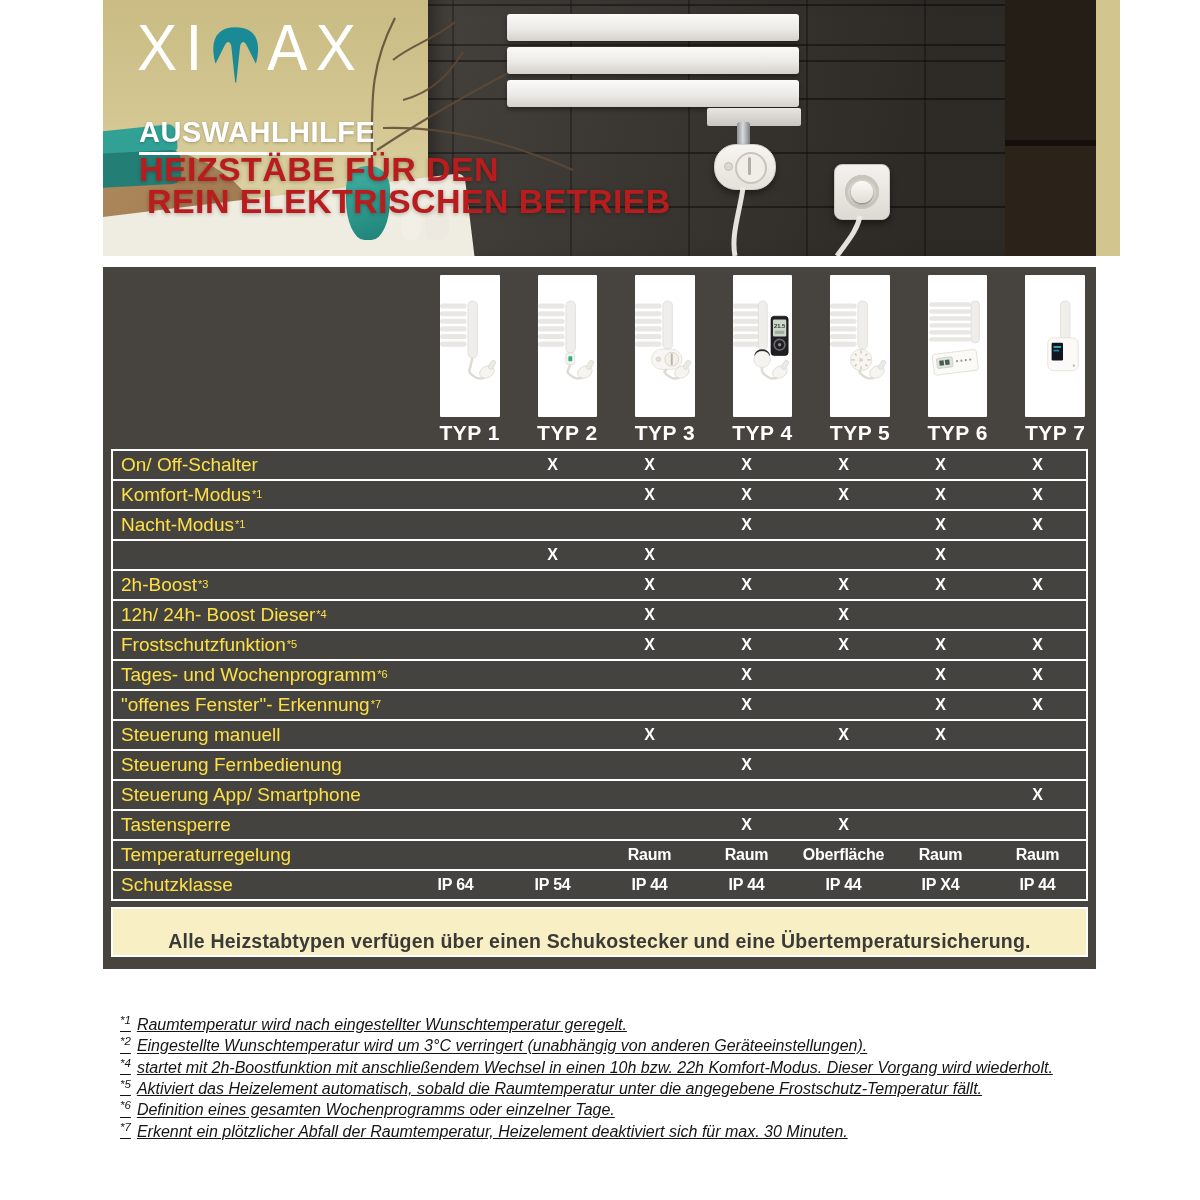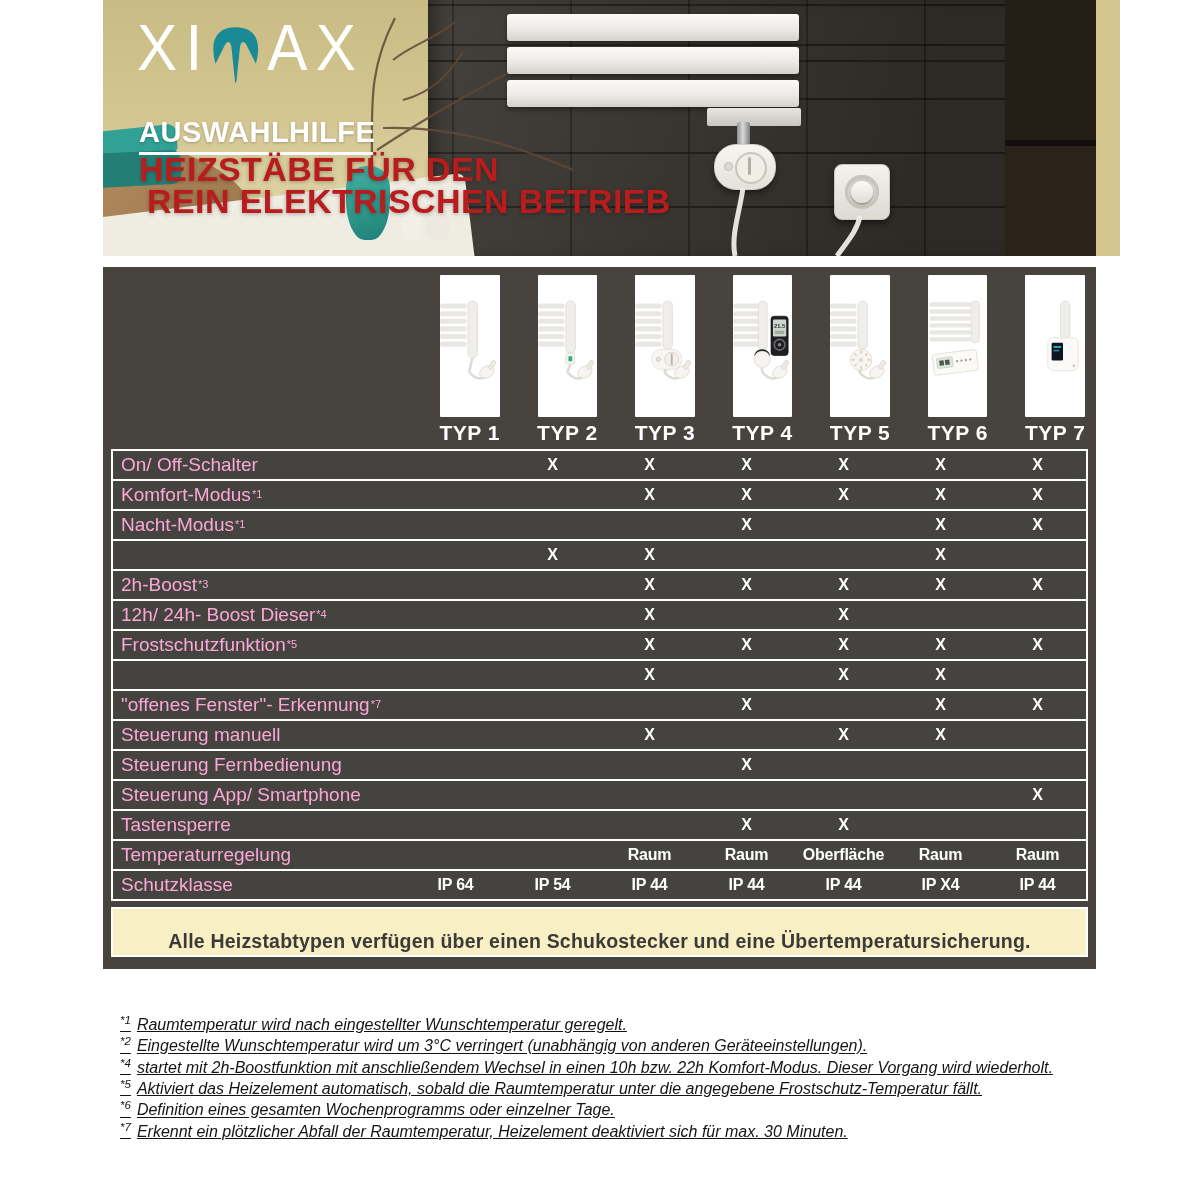--- a/index.html
+++ b/index.html
@@ -71,21 +71,21 @@
 
   
   .panel{position:absolute;left:0;top:267px;width:993px;background:#474440;padding:8px 8px 12px 8px;box-sizing:border-box;}
   .grid{display:grid;grid-template-columns:294px repeat(7,1fr);gap:32px;}
   .tile{height:142px;margin:0 3px;background:#fff;border-radius:1px;overflow:hidden;}
   .typ-label{height:32px;display:flex;align-items:center;justify-content:center;
       color:#fff;font-weight:bold;font-size:21px;letter-spacing:.5px;text-align:right;}
   .tbody{border:2px solid #fff;}
   .trow{display:grid;grid-template-columns:294px repeat(7,1fr);height:28px;background:#454340;border-bottom:2px solid #fff;}
   .trow:last-child{border-bottom:none;}
-  .tlabel{display:flex;align-items:center;padding-left:8px;color:#f9a8d4;font-size:19px;white-space:nowrap;overflow:hidden;}
+  .tlabel{display:flex;align-items:center;padding-left:8px;color:#fde047;font-size:19px;white-space:nowrap;overflow:hidden;}
   .tlabel sup{font-size:11px;margin-left:1px;transform:translateY(-1px);}
   .tcell{display:flex;align-items:center;justify-content:center;color:#fff;font-weight:bold;font-size:16px;letter-spacing:-.2px;}
   .banner{margin-top:6px;border:2px solid #fff;background:#f9efc4;height:46px;display:flex;align-items:center;justify-content:center;}
   .banner div{color:#3a3a38;font-weight:bold;font-size:19.5px;letter-spacing:.2px;margin-top:19px;}
 
   
   .footnotes{position:absolute;left:17px;top:1012px;width:960px;color:#141414;}
   .fn{font-style:italic;font-size:16px;line-height:17px;white-space:nowrap;text-decoration:underline;}
   .fn .mk{font-size:11.5px;vertical-align:super;font-style:italic;margin-right:6px;}
 </style>
@@ -377,20 +377,24 @@
             </div>
             <div class="tcell"></div>
             <div class="tcell"></div>
             <div class="tcell">X</div>
             <div class="tcell">X</div>
             <div class="tcell">X</div>
             <div class="tcell">X</div>
             <div class="tcell">X</div>
           </div>
           <div class="trow">
+            <div class="tlabel">
+              <span>Tages- und Wochenprogramm</span>
+              <sup>*6</sup>
+            </div>
             <div class="tcell"></div>
             <div class="tcell"></div>
             <div class="tcell"></div>
             <div class="tcell">X</div>
             <div class="tcell"></div>
             <div class="tcell">X</div>
             <div class="tcell">X</div>
           </div>
           <div class="trow">
             <div class="tlabel">

